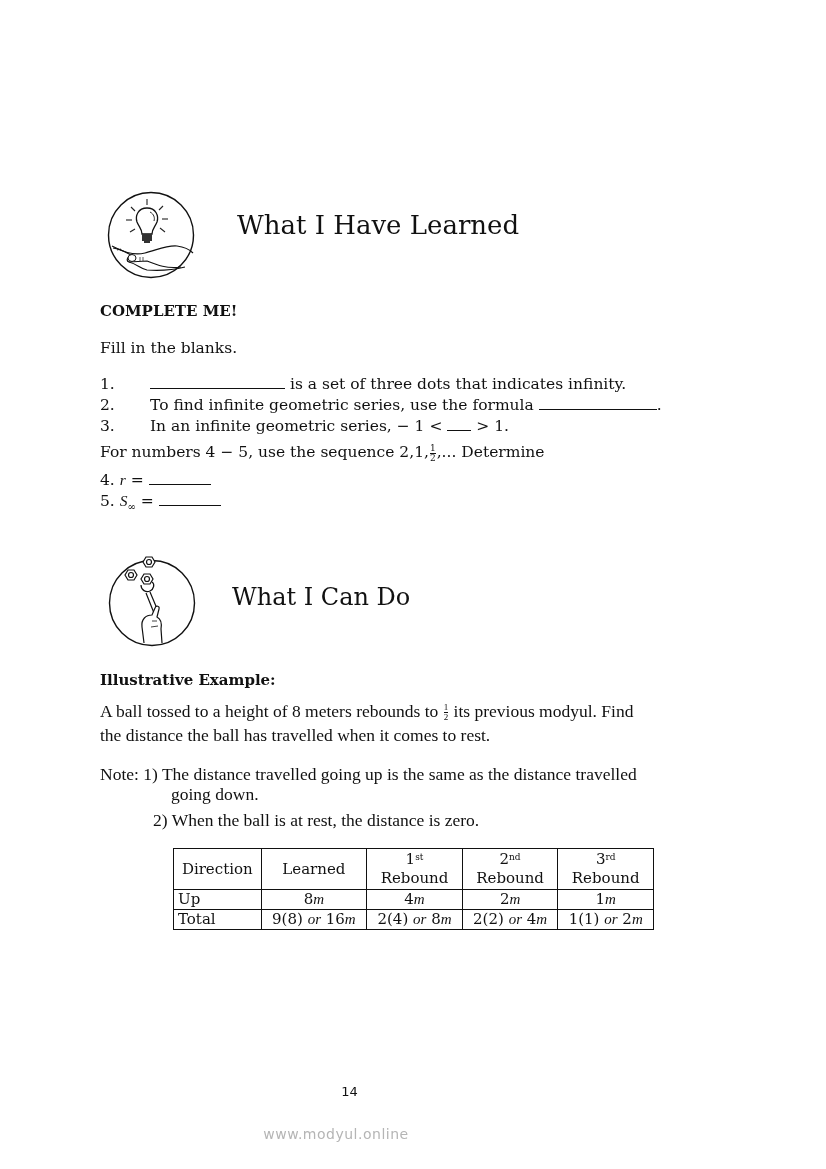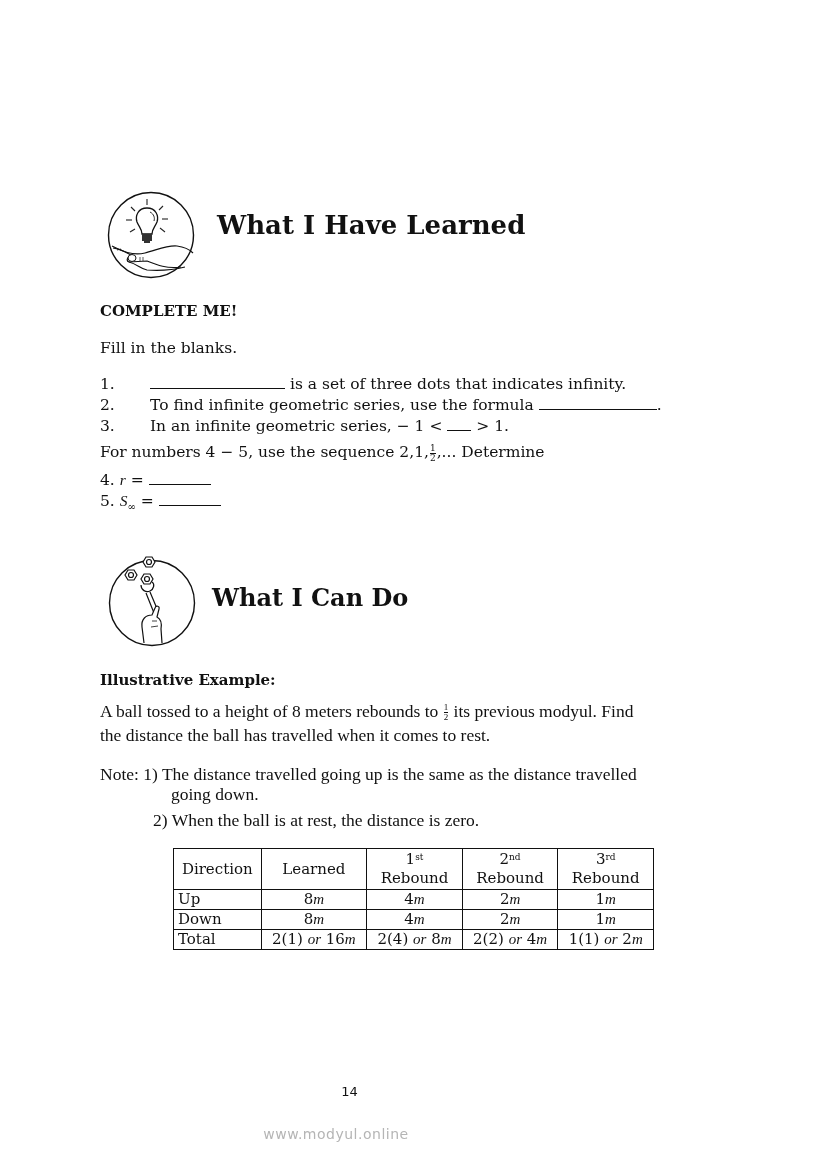--- a/index.html
+++ b/index.html
@@ -1,20 +1,20 @@
 <!DOCTYPE html>
 <html><head>
 <meta charset="utf-8">
 <style>
   html, body { margin: 0; padding: 0; background: #ffffff; }
   body { width: 826px; height: 1169px; position: relative; overflow: hidden;
          font-family: "DejaVu Serif", "Liberation Serif", serif; color: #111; }
   .abs { position: absolute; }
   .icon-circle { width: 88px; height: 88px; }
-  .section-title { font-family: "DejaVu Serif", serif; font-weight: bold; font-size: 26px; letter-spacing: 0px; white-space: nowrap; }
+  .section-title { font-family: "DejaVu Serif", serif; font-weight: normal; font-size: 26px; letter-spacing: 0px; white-space: nowrap; margin-left: 20px; }
   .section-title.small { font-size: 24px; }
   .bold-sub { font-family: "DejaVu Serif", serif; font-weight: bold; font-size: 15px; }
   .body { font-family: "DejaVu Serif", serif; font-size: 15.5px; line-height: 21px; white-space: nowrap; }
   .body2 { font-family: "Liberation Serif", serif; font-size: 17.5px; line-height: 23px; white-space: nowrap; }
   .num { display: inline-block; width: 50px; }
   .blank { display: inline-block; border-bottom: 1px solid #111; height: 14px; vertical-align: baseline; }
   .frac { display: inline-block; vertical-align: middle; text-align: center; font-size: 9px; line-height: 9px; margin: 0 1px; }
   .frac span { display: block; }
   .frac .bar { border-top: 1px solid #111; }
   i.m { font-family: "Liberation Serif", serif; font-style: italic; }
@@ -134,29 +134,22 @@
     <td style="width:86px;"><span>3</span><sup>rd</sup><br><span>Rebound</span></td>
   </tr>
   <tr>
     <td class="left">Up</td>
     <td><span>8</span><i class="m">m</i></td>
     <td><span>4</span><i class="m">m</i></td>
     <td><span>2</span><i class="m">m</i></td>
     <td><span>1</span><i class="m">m</i></td>
   </tr>
   <tr>
-    <td class="left">Down</td>
-    <td><span>8</span><i class="m">m</i></td>
-    <td><span>4</span><i class="m">m</i></td>
-    <td><span>2</span><i class="m">m</i></td>
-    <td><span>1</span><i class="m">m</i></td>
-  </tr>
-  <tr>
     <td class="left">Total</td>
-    <td><span>2(1) </span><i class="m">or</i><span> 16</span><i class="m">m</i></td>
+    <td><span>9(8) </span><i class="m">or</i><span> 16</span><i class="m">m</i></td>
     <td><span>2(4) </span><i class="m">or</i><span> 8</span><i class="m">m</i></td>
     <td><span>2(2) </span><i class="m">or</i><span> 4</span><i class="m">m</i></td>
     <td><span>1(1) </span><i class="m">or</i><span> 2</span><i class="m">m</i></td>
   </tr>
 </tbody>
   </table>
 
 <div class="abs footer-num" style="left:0; width:699px; text-align:center; top:1084px;">14</div>
 <div class="abs footer-web" style="left:0; width:672px; text-align:center; top:1126px;">www.modyul.online</div>
 

